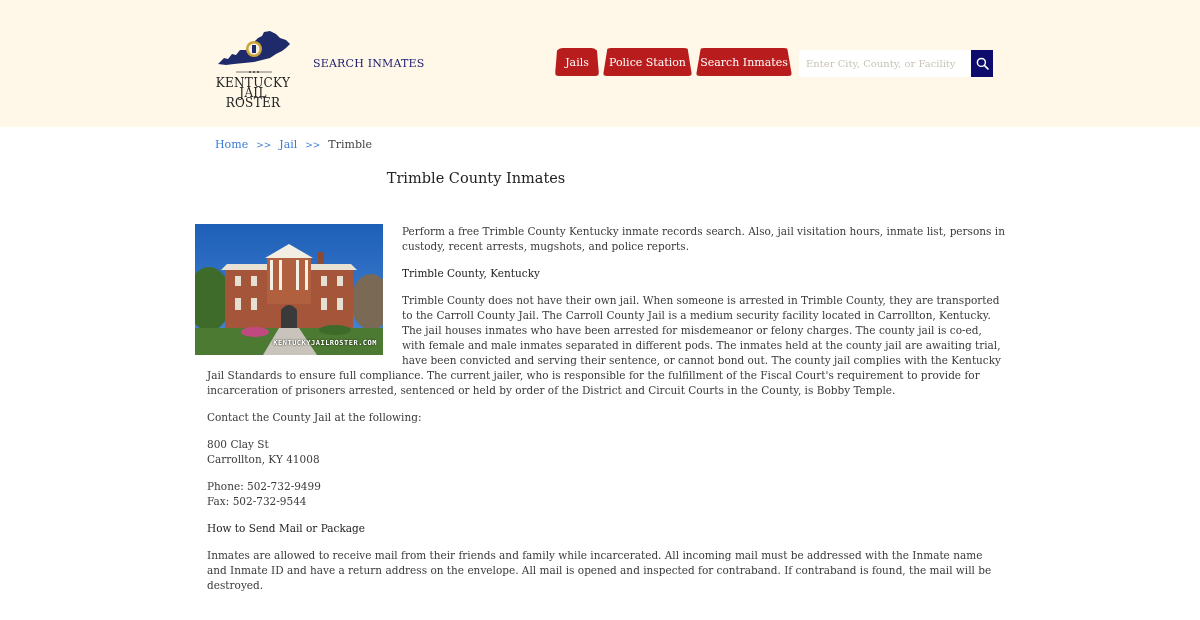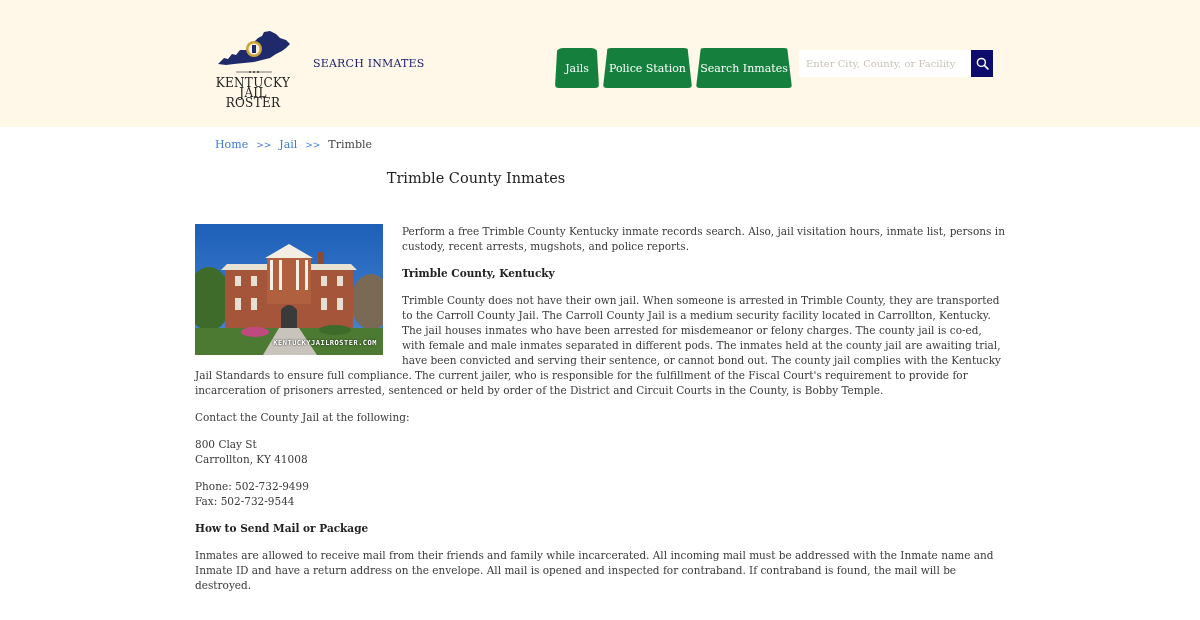--- a/index.html
+++ b/index.html
@@ -16,21 +16,21 @@
     position: absolute; left: 212px; top: 78px; width: 82px; text-align: center;
     font-size: 12px; line-height: 10px; color: #222; letter-spacing: 0.3px;
   }
   .logo-text span { display: block; }
   .search-inmates-link {
     position: absolute; left: 313px; top: 57px; font-size: 11px; color: #1a1a6e;
     text-decoration: none; letter-spacing: 0.2px;
   }
   .nav { position: absolute; left: 555px; top: 48px; height: 28px; display: flex; gap: 4px; }
   .nav-btn {
-    height: 40px; background: #15803d; color: #fff; font-size: 11px;
+    height: 28px; background: #b91c1c; color: #fff; font-size: 11px;
     display: flex; align-items: center; justify-content: center;
     clip-path: polygon(5% 0, 95% 0, 100% 100%, 0 100%);
     border-radius: 8px 8px 4px 4px; padding: 0 18px; cursor: pointer;
     box-shadow: 0 1px 2px rgba(0,0,0,0.2);
   }
   .nav-btn.jails { width: 44px; padding: 0; }
   .nav-btn.police { width: 89px; padding: 0; }
   .nav-btn.search { width: 96px; padding: 0; }
 
   .search-box { position: absolute; left: 799px; top: 50px; width: 194px; height: 32px; display: flex; }
@@ -48,22 +48,22 @@
   .breadcrumb a { color: #3a7bd5; text-decoration: none; }
   .breadcrumb .sep { color: #3a7bd5; font-size: 9px; line-height: 14px; }
   .breadcrumb .current { color: #444; }
 
   .page-title {
     position: absolute; left: 0; top: 170px; width: 952px; text-align: center;
     font-size: 14.5px; color: #222; font-weight: normal;
   }
 
   .content { position: absolute; left: 195px; top: 224px; width: 810px; font-size: 10.5px; line-height: 15px; color: #3a3a3a; }
-  .content p { margin-bottom: 12px; }
-  .content .bold { font-weight: bold; color: #222; }
+  .content p { margin-bottom: 12px; margin-left: 12px; }
+  .content .bold { font-weight: normal; color: #222; }
   .hero-img { float: left; width: 188px; height: 131px; margin-right: 19px; margin-bottom: 4px; position: relative; overflow: hidden; }
   .hero-img .watermark {
     position: absolute; right: 6px; bottom: 4px; font-size: 7px; color: #fff;
     font-family: "DejaVu Sans Mono", monospace; letter-spacing: 0.5px; font-weight: bold;
     text-shadow: 0 0 2px #000;
   }
 </style>
 </head>
 <body>
 

